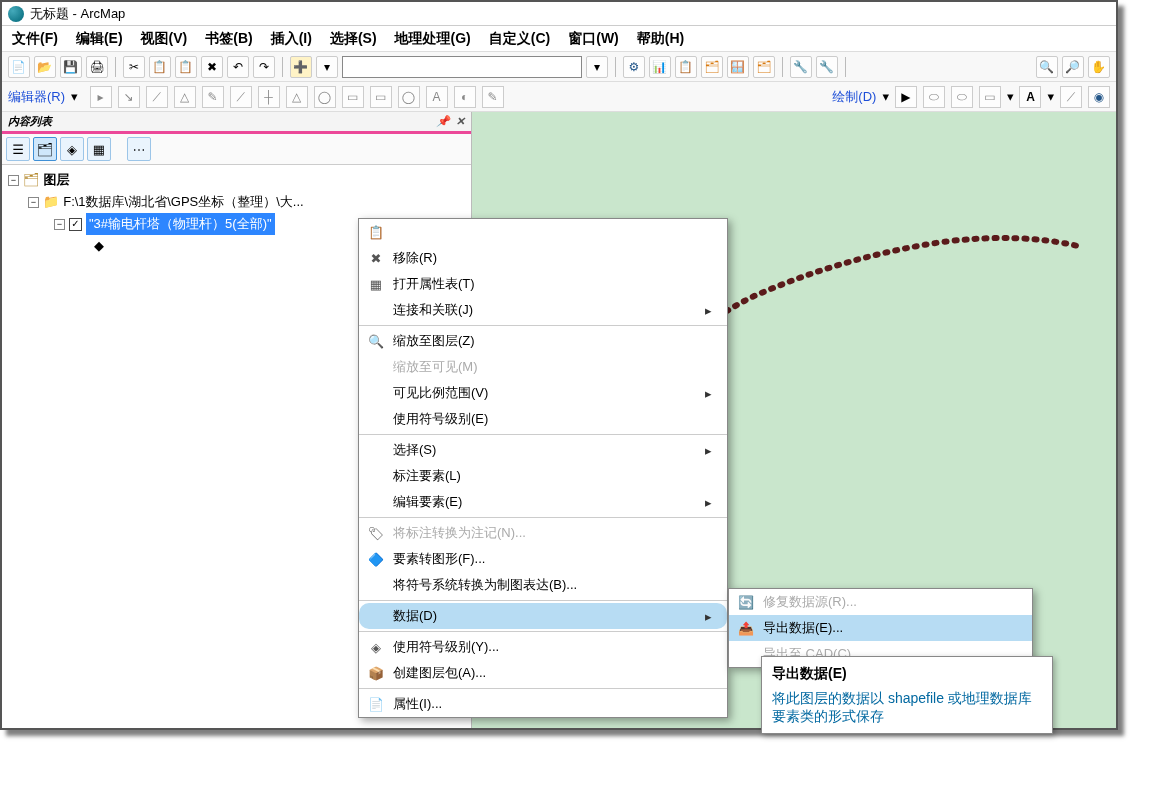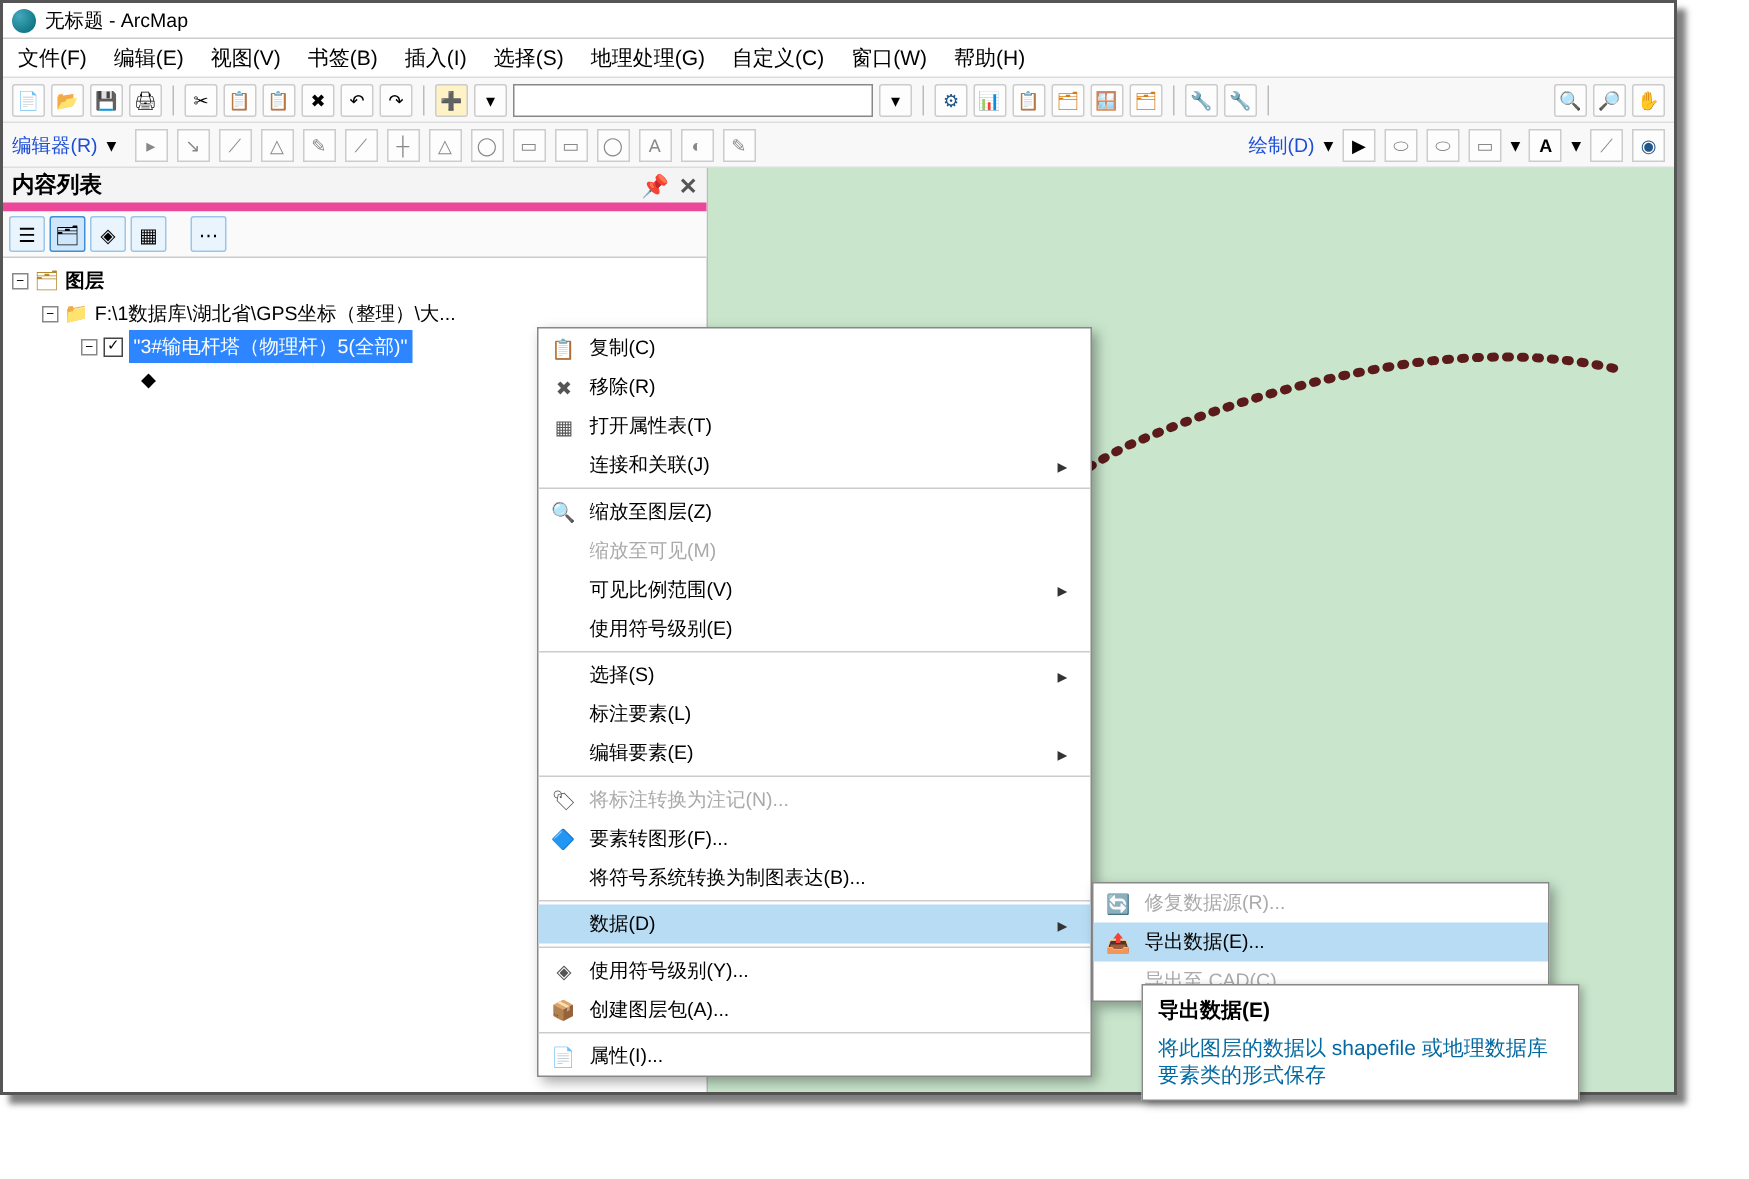--- a/index.html
+++ b/index.html
@@ -1,49 +1,49 @@
 <!DOCTYPE html>
 <html><head>
 <meta charset="utf-8">
 <style>
 * { box-sizing: border-box; margin: 0; padding: 0; font-family: "Microsoft YaHei", SimSun, Arial, sans-serif; }
 body { background: #fff; font-size: 13px; color: #000; width: 1166px; height: 786px; position: relative; overflow: hidden; }
 .window { border: 2px solid #555; width: 1118px; height: 730px; margin: 0; position: relative; background: #fff; box-shadow: 6px 6px 4px rgba(0,0,0,0.5); }
 .titlebar { height: 24px; display: flex; align-items: center; padding: 2px 6px; background: #fff; border-bottom: 1px solid #ccc; }
 .titlebar .globe-icon { width: 16px; height: 16px; border-radius: 50%; background: radial-gradient(circle at 30% 30%, #4ab, #067); margin-right: 6px; }
 .menubar { display: flex; padding: 2px 10px; gap: 18px; font-size: 14px; height: 26px; align-items: center; border-bottom: 1px solid #ddd; }
-.menubar span { cursor: default; }
+.menubar span { cursor: default; font-weight: bold; }
 .toolbar { display: flex; align-items: center; gap: 4px; padding: 3px 6px; border-bottom: 1px solid #ddd; height: 30px; background: #f8f8f8; }
 .toolbar .btn { width: 22px; height: 22px; border: 1px solid #ccc; border-radius: 2px; display: flex; align-items: center; justify-content: center; background: #fdfdfd; font-size: 12px; }
 .toolbar .sep { width: 1px; height: 20px; background: #bbb; margin: 0 3px; }
 .toolbar input { width: 240px; height: 22px; border: 1px solid #888; padding: 0 4px; font-size: 12px; }
 .toolbar2 { display: flex; align-items: center; gap: 6px; padding: 3px 6px; border-bottom: 1px solid #ddd; height: 30px; background: #f8f8f8; font-size: 13px; }
 .toolbar2 .btn { width: 22px; height: 22px; border: 1px solid #ccc; display: flex; align-items: center; justify-content: center; background: #fdfdfd; font-size: 12px; color: #888; }
 .toolbar2 .lbl { color: #1d4ed8; text-align: right; }
 .body { display: flex; height: calc(100% - 110px); }
 .sidebar { width: 470px; border-right: 1px solid #bbb; display: flex; flex-direction: column; }
-.sidebar-title { display: flex; align-items: center; justify-content: space-between; padding: 2px 6px; background: #f4f4f4; font-size: 15px; font-weight: bold; border-bottom: 6px solid #ec4899; }
+.sidebar-title { display: flex; align-items: center; justify-content: space-between; padding: 2px 6px; background: #f4f4f4; font-size: 11px; font-weight: bold; border-bottom: 3px solid #ec4899; font-style: italic; }
 .sidebar-title .ctrls { display: flex; gap: 6px; color: #555; }
 .sidebar-tabs { display: flex; gap: 3px; padding: 3px 4px; border-bottom: 1px solid #ccc; background: #fafafa; }
 .sidebar-tabs .tab { width: 24px; height: 24px; border: 1px solid #9cc5e8; border-radius: 2px; display: flex; align-items: center; justify-content: center; background: #eaf4fd; font-size: 13px; }
 .sidebar-tabs .tab.sel { background: #cfe7fb; border-color: #3e8fd6; }
 .tree { padding: 4px 6px; font-size: 13px; line-height: 22px; }
 .tree .row { display: flex; align-items: center; gap: 4px; }
 .tree .exp { width: 11px; height: 11px; border: 1px solid #888; font-size: 9px; line-height: 9px; text-align: center; background: #fff; }
 .tree .folder { color: #b58a2f; }
 .tree .layer-sel { background: #2d86ff; color: #fff; padding: 0 3px; }
 .tree .cb { width: 13px; height: 13px; border: 1px solid #444; display: flex; align-items: center; justify-content: center; font-size: 10px; }
 .map { flex: 1; background: #c9e6cc; position: relative; }
 .map .track { position: absolute; top: 115px; left: 140px; width: 480px; height: 200px; }
 .ctxmenu { position: absolute; top: 218px; left: 358px; width: 370px; background: #fff; border: 1px solid #888; box-shadow: 3px 3px 8px rgba(0,0,0,0.35); z-index: 10; }
 .ctxmenu .row { display: flex; align-items: center; height: 26px; font-size: 13px; padding-right: 10px; }
 .ctxmenu .row .iconcol { width: 34px; display: flex; align-items: center; justify-content: center; color: #555; }
 .ctxmenu .row .txt { flex: 1; }
 .ctxmenu .row .arr { width: 12px; color: #333; }
-.ctxmenu .row.sel { background: #b7dcf3; }
+.ctxmenu .row.sel { background: #b7dcf3; border-radius: 10px; }
 .ctxmenu .row.dis .txt { color: #aaa; }
 .ctxmenu .sep { height: 1px; background: #ccc; margin: 2px 0; }
 .submenu { position: absolute; top: 588px; left: 728px; width: 305px; background: #fff; border: 1px solid #888; box-shadow: 3px 3px 8px rgba(0,0,0,0.35); z-index: 11; }
 .submenu .row { display: flex; align-items: center; height: 26px; font-size: 13px; }
 .submenu .row .iconcol { width: 34px; display:flex; align-items:center; justify-content:center; color: #a86; }
 .submenu .row .txt { flex: 1; }
 .submenu .row.sel { background: #b7dcf3; }
 .submenu .row.dis .txt { color: #aaa; }
 .tooltip { position: absolute; top: 656px; left: 761px; width: 292px; background: #fff; border: 1px solid #888; padding: 8px 10px; font-size: 14px; box-shadow: 2px 2px 6px rgba(0,0,0,0.3); z-index: 12; }
 .tooltip .tt-title { font-weight: bold; margin-bottom: 6px; }
@@ -190,21 +190,20 @@
       <svg class="path-track track" viewBox="0 0 480 200">
         <path d="M 10 190 Q 60 110 140 70 Q 230 30 330 15 Q 410 5 470 20" stroke="#5b1b1b" stroke-width="6" fill="none" stroke-linecap="round" stroke-dasharray="2 8"></path>
       </svg>
     </div>
   </div>
 </div>
 
 <div class="ctxmenu">
   <div class="row">
       <span class="iconcol">📋</span>
-      <span class="txt">复制(C)</span>
       <span class="arr"></span>
     </div>
   <div class="row">
       <span class="iconcol">✖</span>
       <span class="txt">移除(R)</span>
       <span class="arr"></span>
     </div>
   <div class="row">
       <span class="iconcol">▦</span>
       <span class="txt">打开属性表(T)</span>

